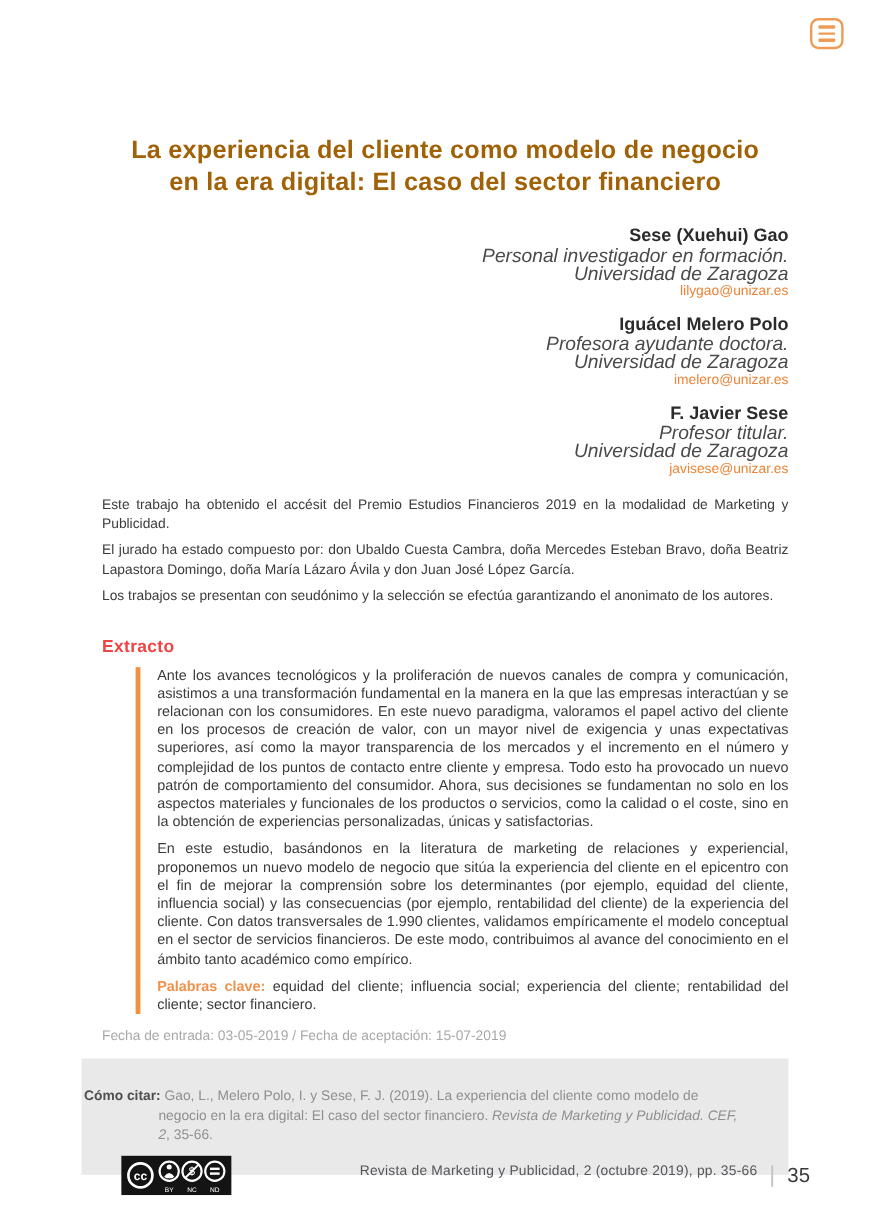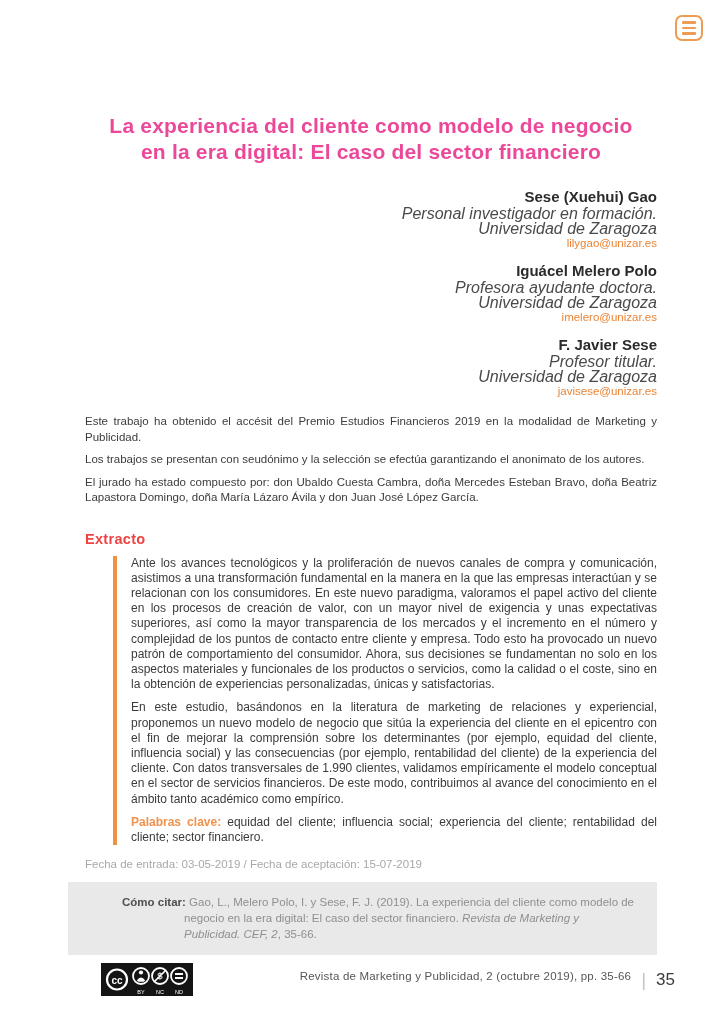--- a/index.html
+++ b/index.html
@@ -19,21 +19,21 @@
     border:2.5px solid #ED9B55; border-radius:7px;
     box-sizing:border-box;
     display:flex; flex-direction:column; justify-content:center; align-items:center; gap:3px;
     cursor:pointer;
   }
   .menu-icon .bar { width:14px; height:2.5px; background:#ED9B55; border-radius:1px; }
 
   
   .title {
     margin:113px 0 0;
-    color:#ec4899;
+    color:#a16207;
     font-size:21px; line-height:26px; font-weight:bold;
     text-align:center; letter-spacing:0.2px;
   }
 
   
   .authors { margin-top:22px; text-align:right; }
   .author { margin-bottom:10px; }
   .author-name { font-size:15px; font-weight:bold; color:#2B2B2B; line-height:19px; }
   .author-role, .author-affil { font-size:16px; font-style:italic; color:#4A4A4A; line-height:15px; }
   .author-email { display:block; font-size:11.5px; color:#EC8436; line-height:15px; text-decoration:none; }
@@ -48,21 +48,21 @@
   .abstract p { margin:0 0 8px; font-size:12px; line-height:15.2px; color:#3B3B3B; text-align:justify; }
   .abstract p:last-child { margin-bottom:12px; }
   .kw-label { color:#F0914C; font-weight:bold; }
 
   
   .dates { margin-top:13px; font-size:11.5px; color:#A8A8A8; }
 
   
   .citation-box { margin:12px 0 0 -17px; background:#E9E9E9; padding:12px 20px 13px 0; }
   .citation-box p {
-    margin:0; padding-left:116px; text-indent:-62px;
+    margin:12px; padding-left:52px; text-indent:-62px;
     font-size:11.5px; line-height:16px; color:#8F8F8F;
   }
   .cite-label { color:#4F4F4F; font-weight:bold; }
   .cite-italic { font-style:italic; }
 
   
   .footer { position:absolute; left:68px; right:50px; bottom:28px; display:flex; align-items:center;margin-left:33px; }
   .license-badge { display:block; cursor:pointer; }
   .footer-right { margin-left:auto; display:flex; align-items:flex-start; gap:10px; }
   .journal-line { font-size:11.5px; color:#55565A; letter-spacing:0.2px; }
@@ -101,22 +101,22 @@
     <div class="author">
       <div class="author-name">F. Javier Sese</div>
       <div class="author-role">Profesor titular.</div>
       <div class="author-affil">Universidad de Zaragoza</div>
       <a class="author-email" href="#">javisese@unizar.es</a>
     </div>
   </div>
 
   <div class="intro">
     <p>Este trabajo ha obtenido el accésit del Premio Estudios Financieros 2019 en la modalidad de Marketing y Publicidad.</p>
+    <p>El jurado ha estado compuesto por: don Ubaldo Cuesta Cambra, doña Mercedes Esteban Bravo, doña Beatriz Lapastora Domingo, doña María Lázaro Ávila y don Juan José López García.</p>
     <p>Los trabajos se presentan con seudónimo y la selección se efectúa garantizando el anonimato de los autores.</p>
-    <p>El jurado ha estado compuesto por: don Ubaldo Cuesta Cambra, doña Mercedes Esteban Bravo, doña Beatriz Lapastora Domingo, doña María Lázaro Ávila y don Juan José López García.</p>
   </div>
 
   <h2 class="extract-heading">Extracto</h2>
   <div class="abstract">
     <p>Ante los avances tecnológicos y la proliferación de nuevos canales de compra y comunicación, asistimos a una transformación fundamental en la manera en la que las empresas interactúan y se relacionan con los consumidores. En este nuevo paradigma, valoramos el papel activo del cliente en los procesos de creación de valor, con un mayor nivel de exigencia y unas expectativas superiores, así como la mayor transparencia de los mercados y el incremento en el número y complejidad de los puntos de contacto entre cliente y empresa. Todo esto ha provocado un nuevo patrón de comportamiento del consumidor. Ahora, sus decisiones se fundamentan no solo en los aspectos materiales y funcionales de los productos o servicios, como la calidad o el coste, sino en la obtención de experiencias personalizadas, únicas y satisfactorias.</p>
     <p>En este estudio, basándonos en la literatura de marketing de relaciones y experiencial, proponemos un nuevo modelo de negocio que sitúa la experiencia del cliente en el epicentro con el fin de mejorar la comprensión sobre los determinantes (por ejemplo, equidad del cliente, influencia social) y las consecuencias (por ejemplo, rentabilidad del cliente) de la experiencia del cliente. Con datos transversales de 1.990 clientes, validamos empíricamente el modelo conceptual en el sector de servicios financieros. De este modo, contribuimos al avance del conocimiento en el ámbito tanto académico como empírico.</p>
     <p><span class="kw-label">Palabras clave:</span> <span>equidad del cliente; influencia social; experiencia del cliente; rentabilidad del cliente; sector financiero.</span></p>
   </div>
 
   <div class="dates">Fecha de entrada: 03-05-2019 / Fecha de aceptación: 15-07-2019</div>

